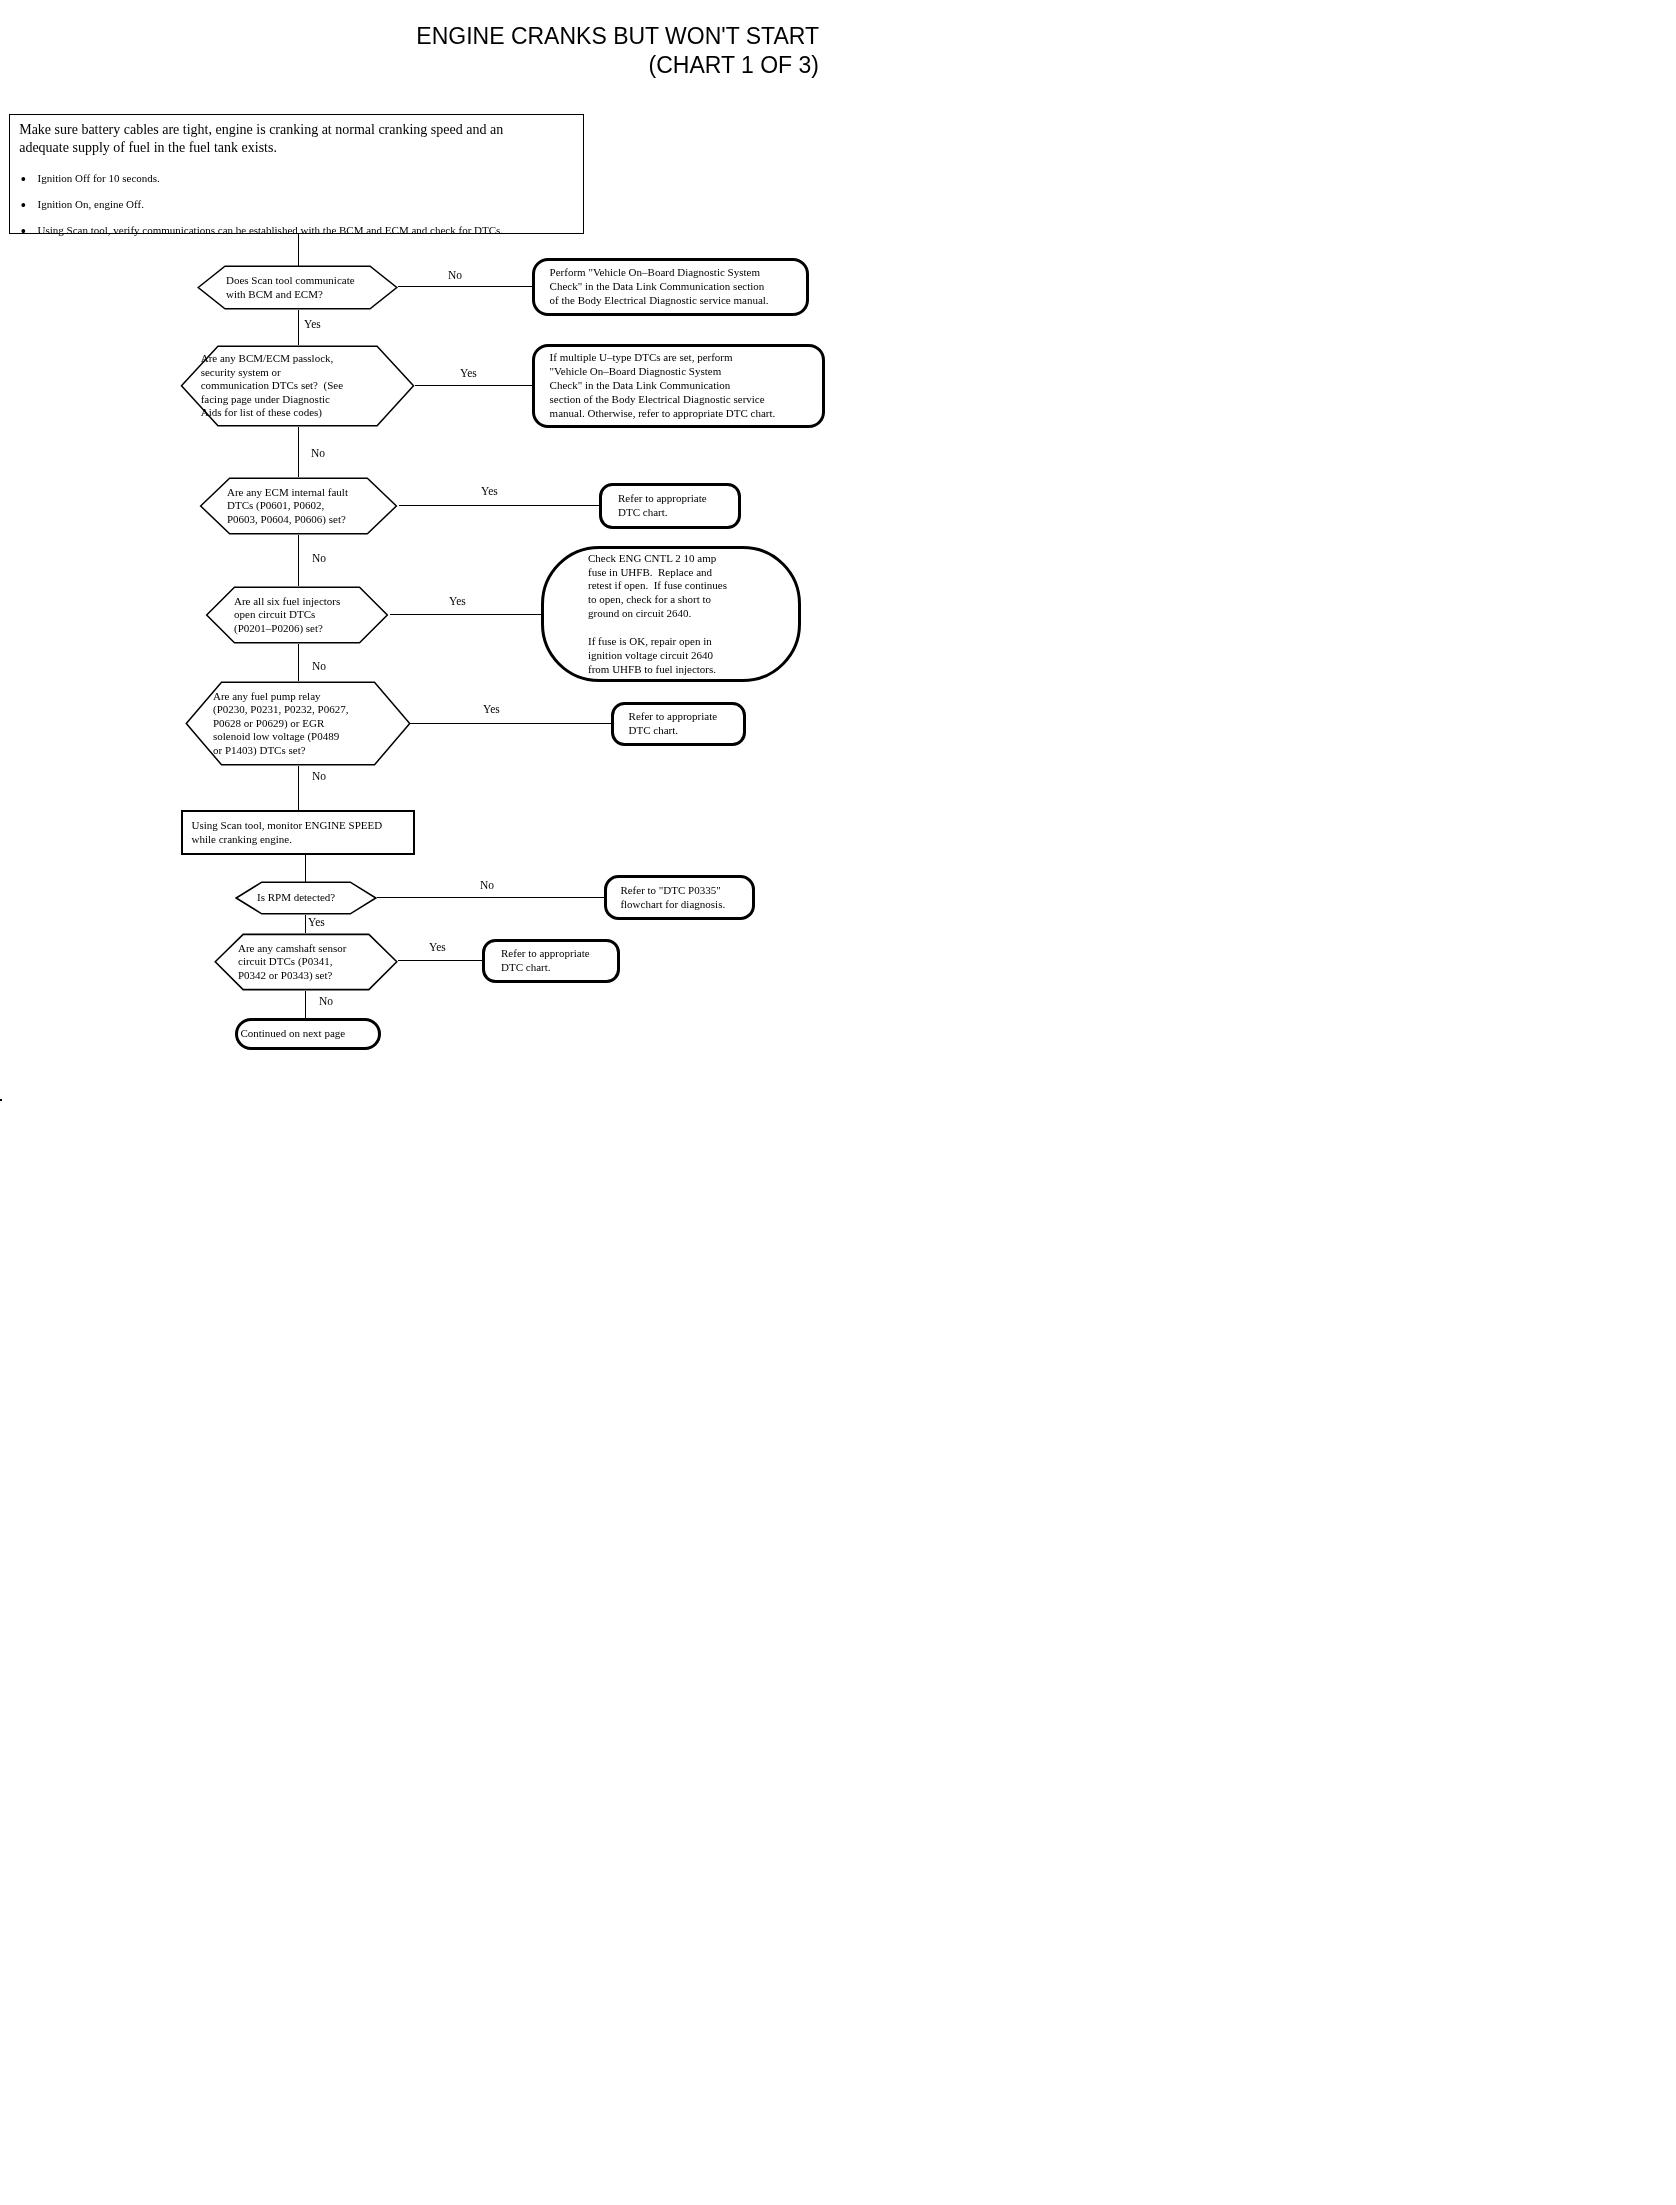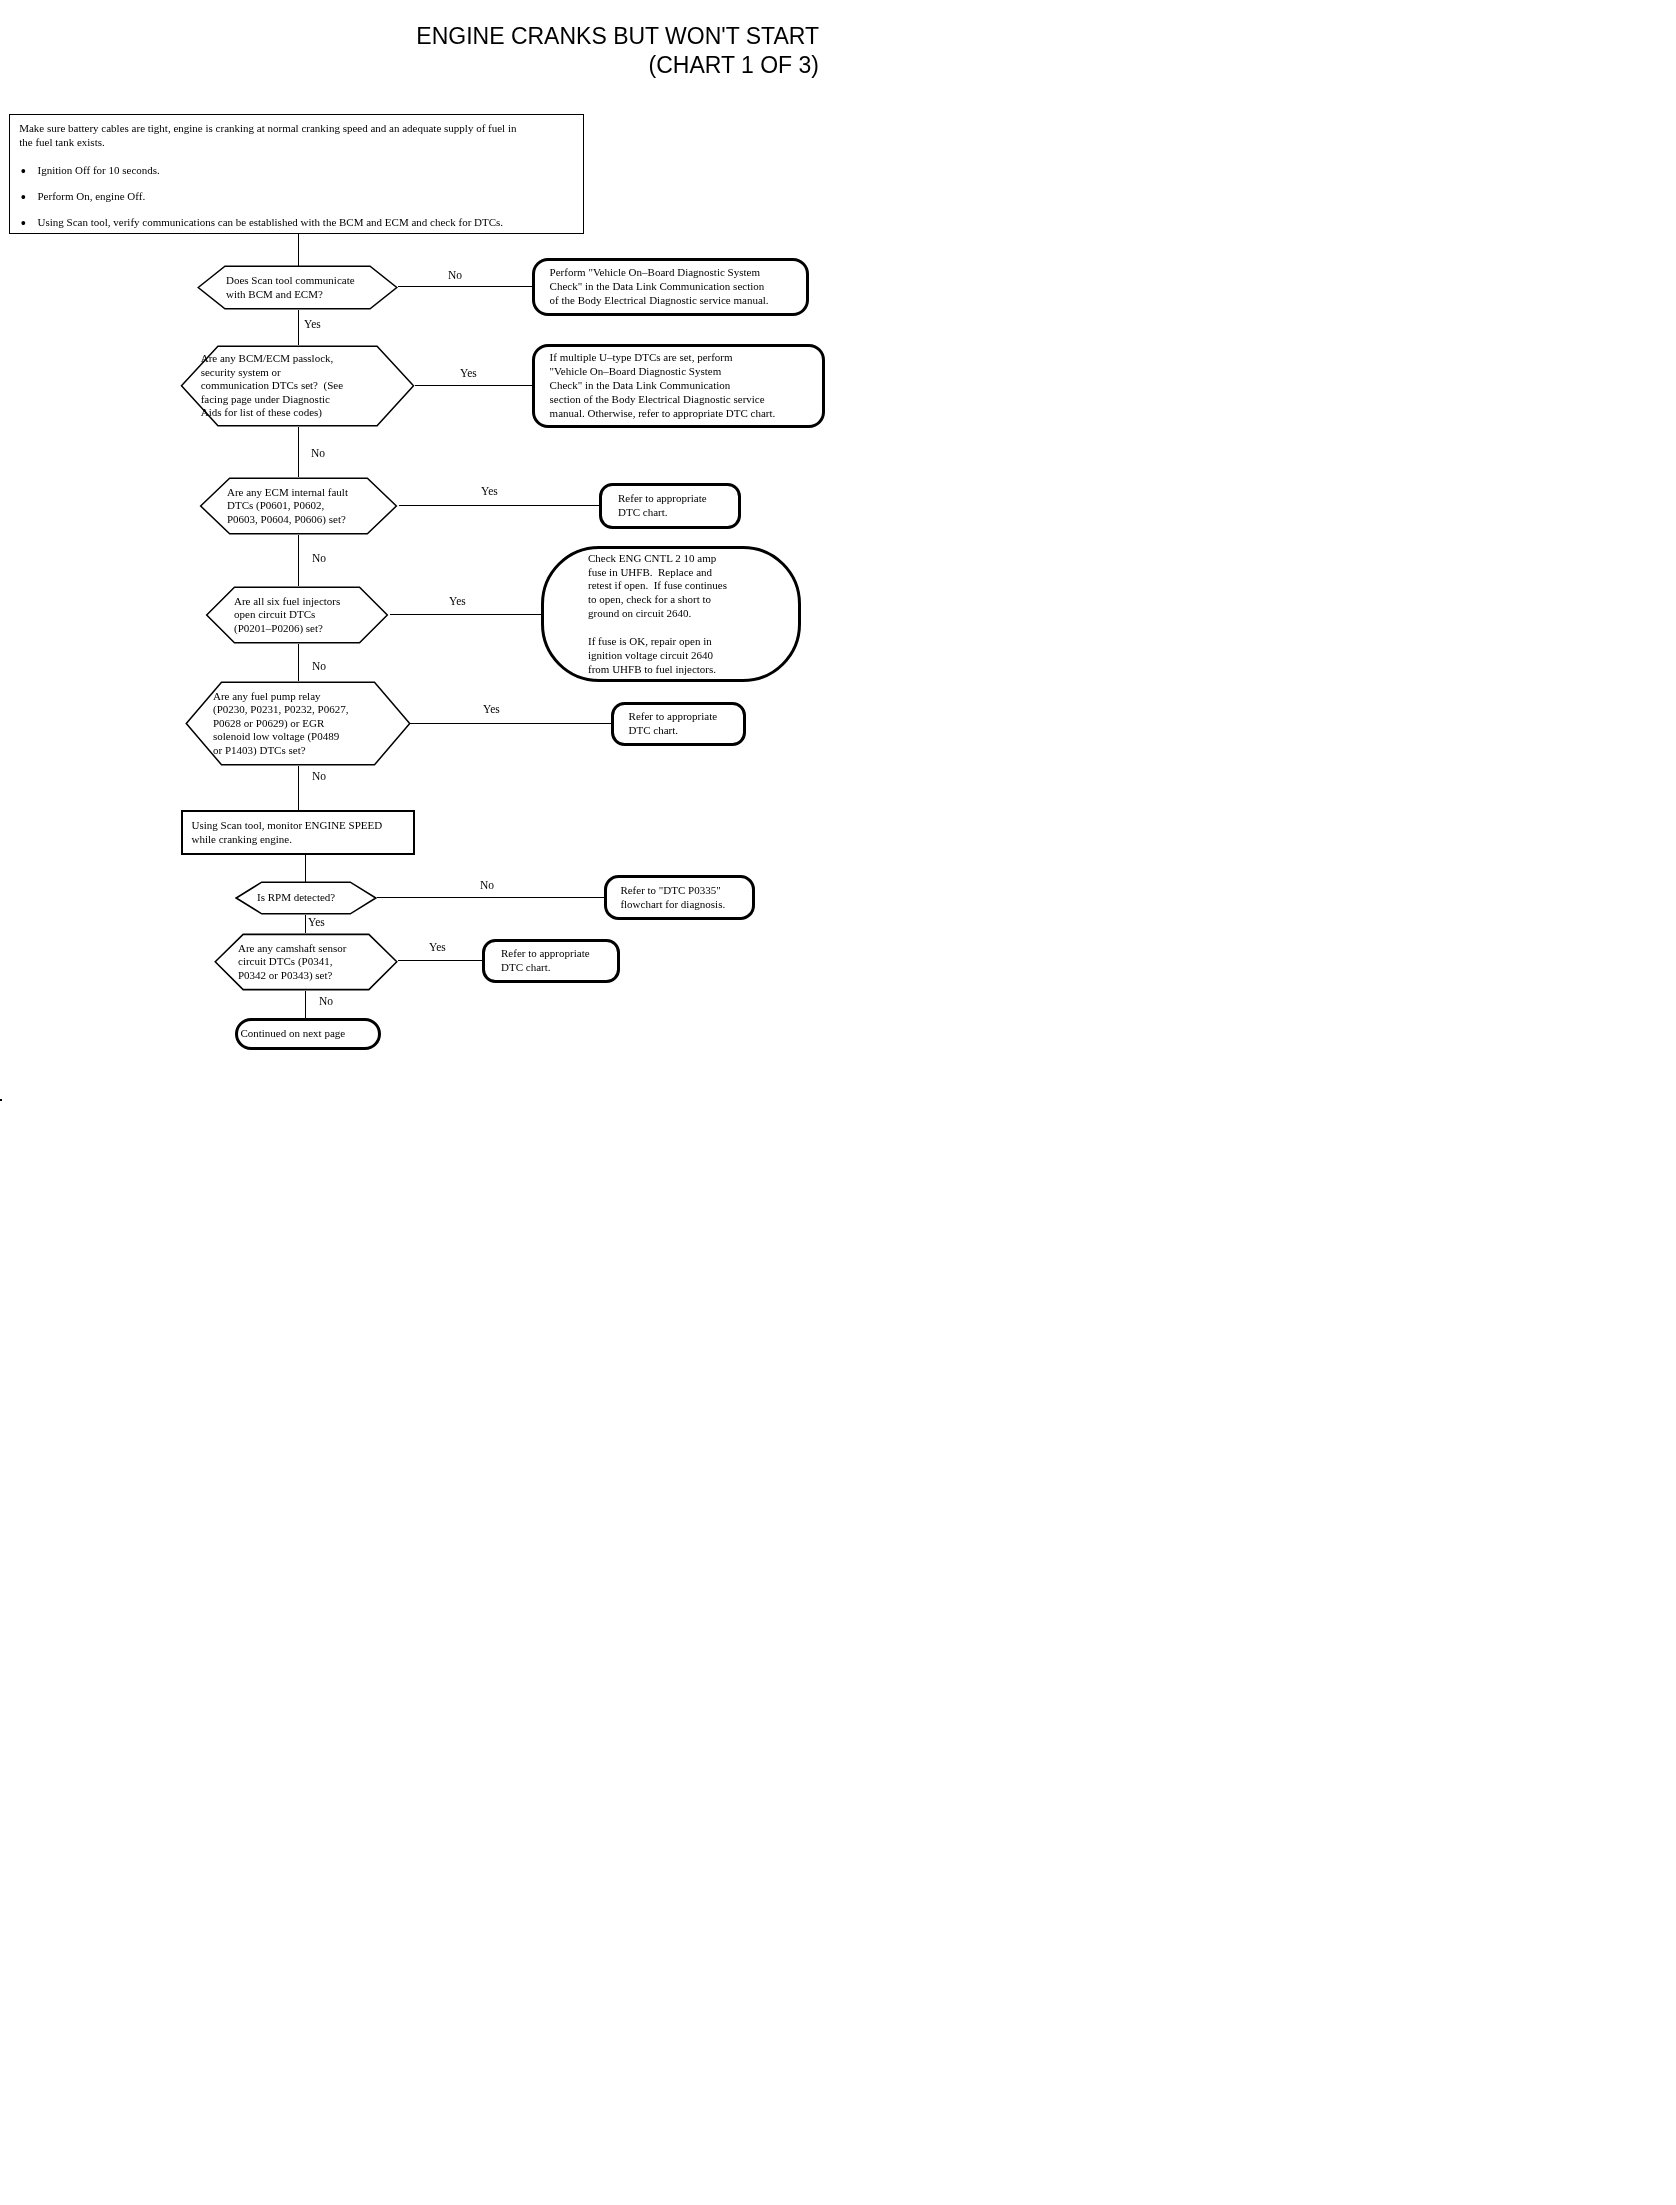--- a/index.html
+++ b/index.html
@@ -1,21 +1,21 @@
 <!DOCTYPE html>
 <html style="font-size:9.7px"><head>
 <meta charset="utf-8">
 <style>
   html,body{margin:0;padding:0;background:#ffffff;}
   .stage{position:relative;width:838px;height:1103px;background:#ffffff;color:#000;
          font-family:"Liberation Serif",serif;overflow:hidden;}
   .title{position:absolute;left:0;top:22px;width:819px;text-align:right;
          font-family:"Liberation Sans",sans-serif;font-size:23px;line-height:1.26;}
   .intro{position:absolute;left:8.5px;top:114px;width:575px;height:120px;border:1.2px solid #000;box-sizing:border-box;}
-  .intro p{margin:5.5px 9.7px 0 9.7px;font-size:11px;line-height:1.3;max-width:505px;}
+  .intro p{margin:5.5px 9.7px 0 9.7px;font-size:14px;line-height:1.3;max-width:505px;}
   .intro ul{list-style:none;margin:15px 12px 0 0;padding:0;}
   .intro li{position:relative;padding-left:28px;margin-bottom:12.8px;font-size:11px;line-height:1.2;}
   .intro li::before{content:"\2022";position:absolute;left:11px;top:-1.8px;font-size:16px;}
   .hex{position:absolute;}
   .hex svg{position:absolute;left:0;top:0;display:block;}
   .hex .txt{position:relative;height:100%;display:flex;align-items:center;
             font-size:11px;line-height:1.22;white-space:pre-wrap;}
   .term{position:absolute;border:3px solid #000;border-radius:16px;box-sizing:border-box;
         display:flex;align-items:center;font-size:11px;line-height:1.26;white-space:pre-wrap;background:#fff;}
   .proc{position:absolute;border:2.4px solid #000;box-sizing:border-box;display:flex;align-items:center;
@@ -31,21 +31,21 @@
 
   <div class="title">
     <div>ENGINE CRANKS BUT WON'T START</div>
     <div>(CHART 1 OF 3)</div>
   </div>
 
   <div class="intro">
     <p>Make sure battery cables are tight, engine is cranking at normal cranking speed and an adequate supply of fuel in the fuel tank exists.</p>
     <ul>
       <li>Ignition Off for 10 seconds.</li>
-      <li>Perform On, engine Off.</li>
+      <li>Ignition On, engine Off.</li>
       <li>Using Scan tool, verify communications can be established with the BCM and ECM and check for DTCs.</li>
     </ul>
   </div>
 
   <div class="edge" style="left:298px;top:234px;width:1.2px;height:32px"></div>
   <div class="edge" style="left:398px;top:286px;width:134px;height:1.2px"></div>
   <div class="edge" style="left:298px;top:310px;width:1.2px;height:35px"></div>
   <div class="edge" style="left:415px;top:385px;width:118px;height:1.2px"></div>
   <div class="edge" style="left:298px;top:427px;width:1.2px;height:50px"></div>
   <div class="edge" style="left:399px;top:505px;width:201px;height:1.2px"></div>

